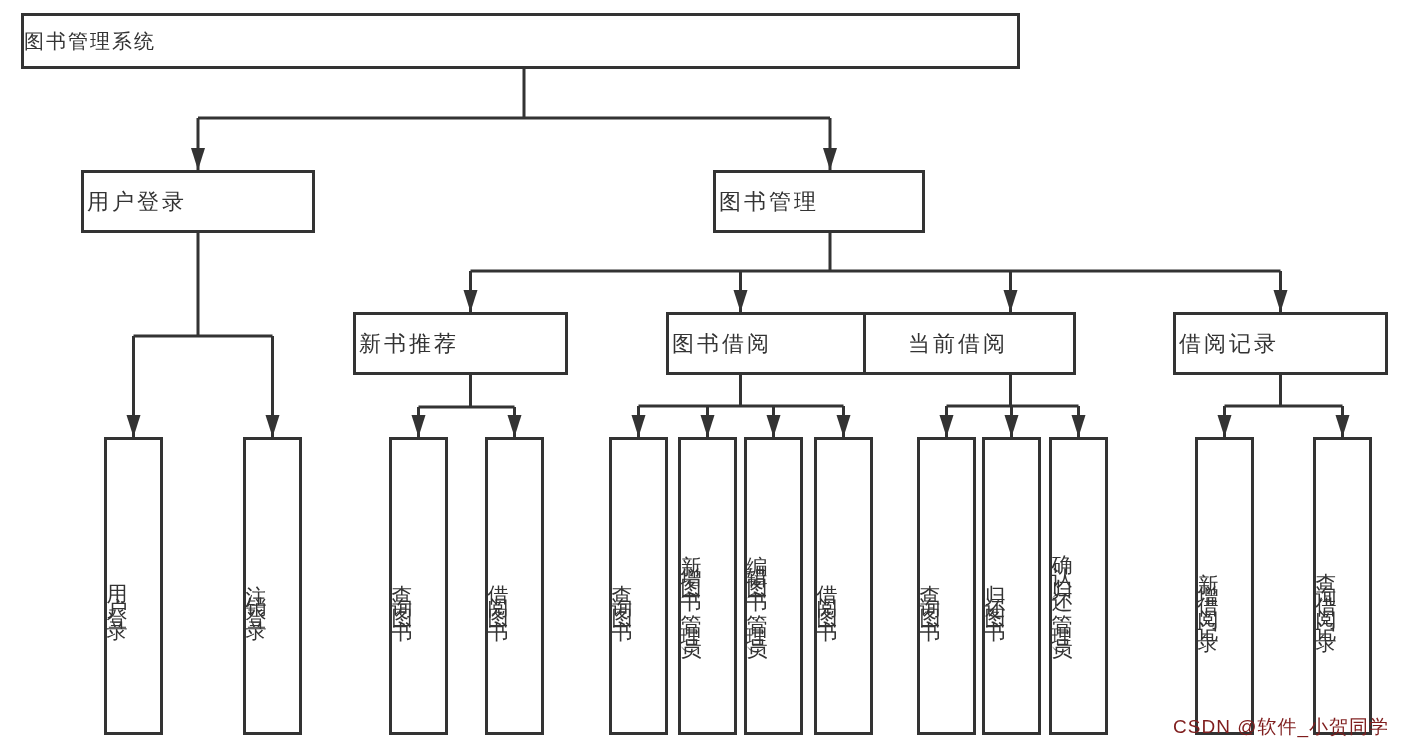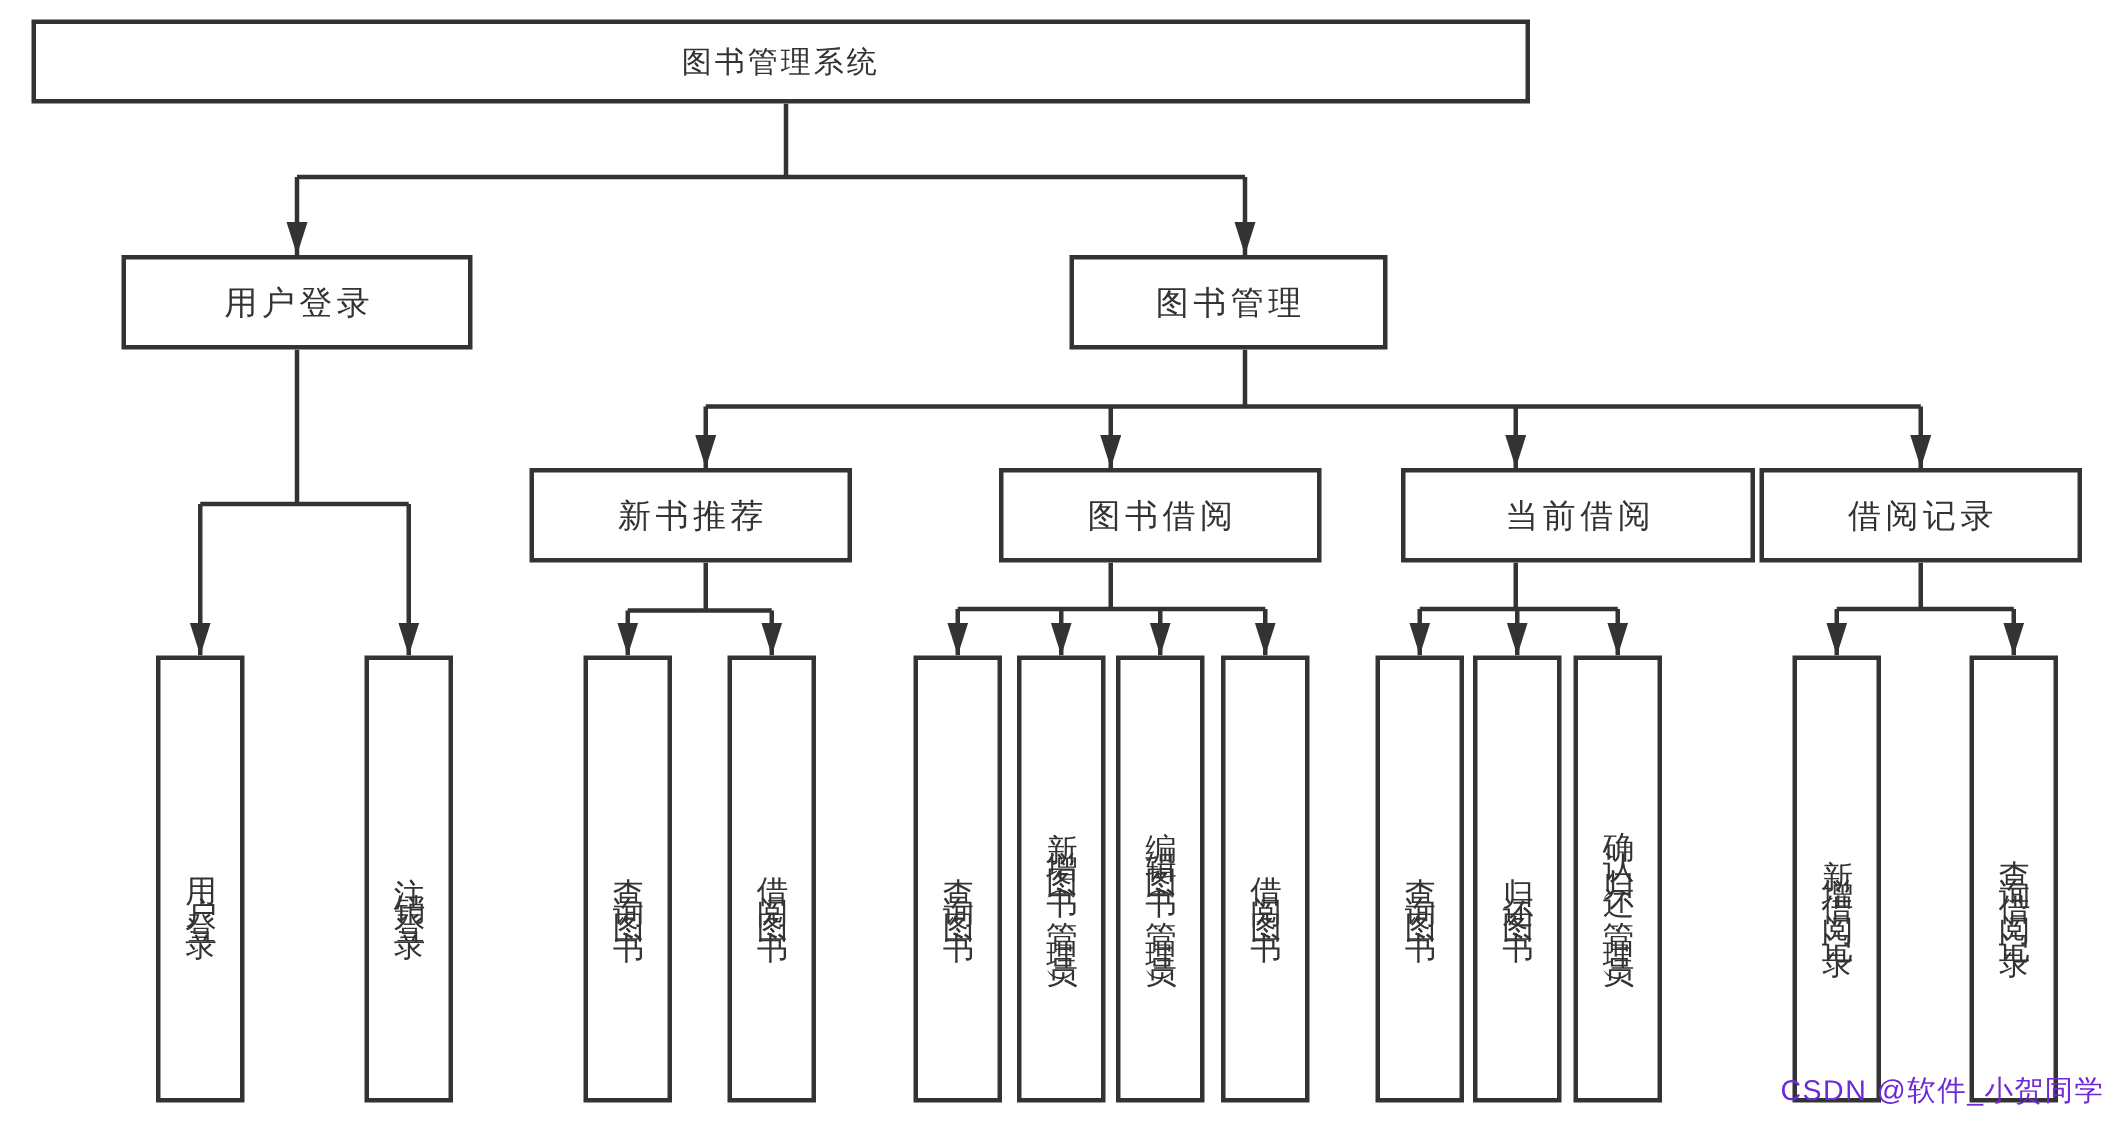--- a/index.html
+++ b/index.html
@@ -12,39 +12,38 @@
     overflow:hidden;
   }
   .connectors{position:absolute;left:0;top:0;width:1405px;height:747px;}
   .box{
     position:absolute;
     box-sizing:border-box;
     background:#ffffff;
     border:3px solid #333333;
     display:flex;
     align-items:center;
-    justify-content:center;
     text-align:center;
   }
   .h-label{font-size:22px;letter-spacing:3px;text-indent:3px;white-space:nowrap;}
   .root-label{font-size:20px;letter-spacing:2px;white-space:nowrap;}
   .leaf{width:59px;top:437px;height:298px;}
   .v-text{
     writing-mode:vertical-rl;
     text-orientation:mixed;
     font-size:21px;
     line-height:1;
     letter-spacing:12px;
     padding-top:12px;
   }
   .watermark{
     position:absolute;
-    right:2px;bottom:7px;
+    right:16px;bottom:7px;
     font-size:19px;
-    color:#6d28d9;
+    color:#7f1d1d;
     letter-spacing:1px;
     white-space:nowrap;
   }
 </style>
 </head>
 <body>
 
 <div class="canvas">
 
   <svg class="connectors" width="1405" height="747" viewBox="0 0 1405 747" xmlns="http://www.w3.org/2000/svg">
@@ -100,21 +99,21 @@
   <div class="box" style="left:713px;top:170px;width:212px;height:63px;">
     <span class="h-label">图书管理</span>
   </div>
 
   <div class="box" style="left:353px;top:312px;width:215px;height:63px;">
     <span class="h-label">新书推荐</span>
   </div>
   <div class="box" style="left:633px;top:312px;width:215px;height:63px;margin-left:33px;">
     <span class="h-label">图书借阅</span>
   </div>
-  <div class="box" style="left:934px;top:312px;width:236px;height:63px;">
+  <div class="box" style="left:863px;top:312px;width:213px;height:63px;padding-left:39px;">
     <span class="h-label">当前借阅</span>
   </div>
   <div class="box" style="left:1173px;top:312px;width:215px;height:63px;">
     <span class="h-label">借阅记录</span>
   </div>
 
   <div class="box leaf" style="left:104px;">
     <span class="v-text">用户登录</span>
   </div>
   <div class="box leaf" style="left:243px;">

